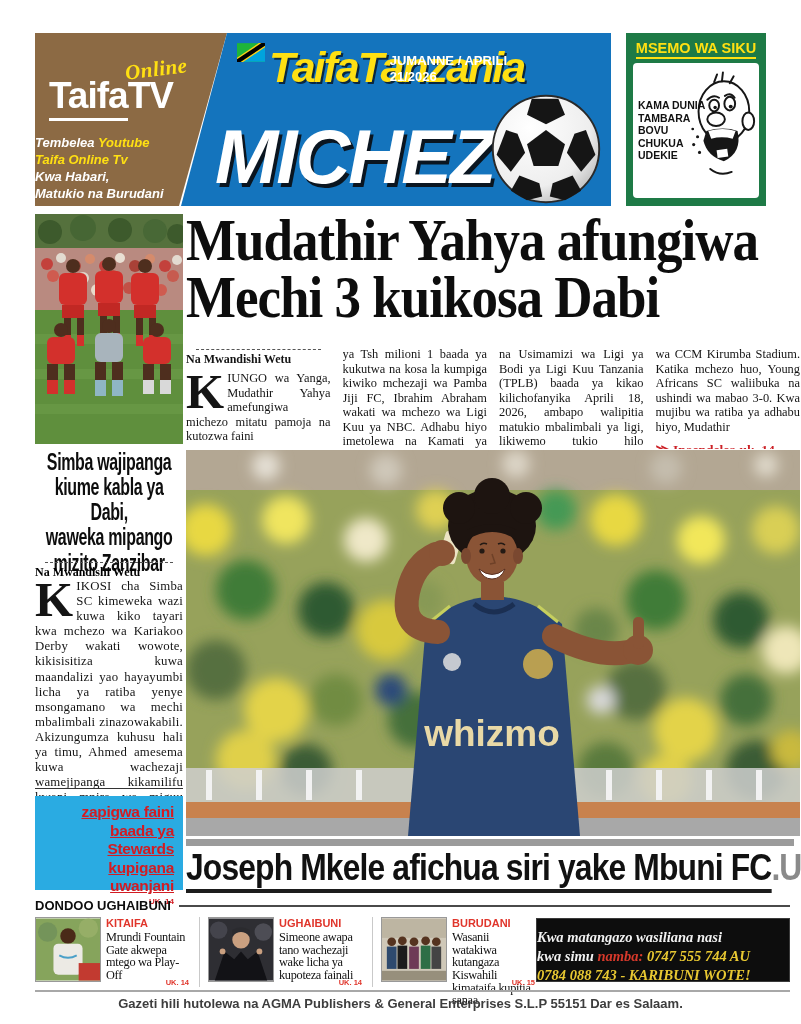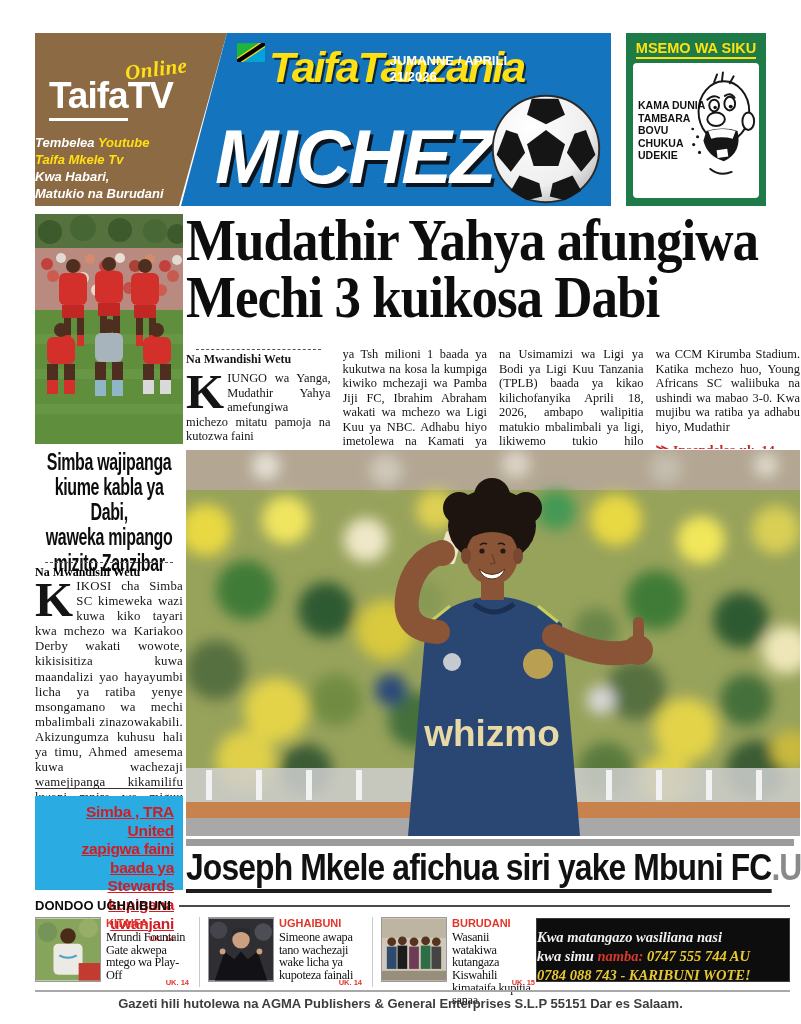--- a/index.html
+++ b/index.html
@@ -109,21 +109,21 @@
 <div class="page">
 
   <div class="brown-box">
     <div class="online">Online</div>
     <div class="taifatv">
       <span class="t1">Taifa</span><span>TV</span>
     </div>
     <div class="tv-lines">
       <span>Tembelea</span>
       <span class="yl">Youtube</span><br>
-      <span class="yl">Taifa Mkele Tv</span><br>
+      <span class="yl">Taifa Online Tv</span><br>
       <span>Kwa Habari,</span><br>
       <span>Matukio na Burudani</span>
     </div>
   </div>
 
   <div class="blue-box">
     <svg class="flag" viewBox="0 0 30 20">
       <rect width="30" height="20" fill="#1eb53a"></rect>
       <polygon points="30,0 30,20 0,20" fill="#00a3dd"></polygon>
       <line x1="0" y1="20" x2="30" y2="0" stroke="#fcd116" stroke-width="7.5"></line>
@@ -307,21 +307,20 @@
     <div class="dashline"></div>
     <div class="byline">Na Mwandishi Wetu</div>
   </div>
   <div class="sb-body">
     <span class="dropcap">K</span>
     <span>IKOSI cha Simba SC kimeweka wazi kuwa kiko tayari kwa mchezo wa Kariakoo Derby wakati wowote, kikisisitiza kuwa maandalizi yao hayayumbi licha ya ratiba yenye msongamano wa mechi mbalimbali zinazowakabili. Akizungumza kuhusu hali ya timu, Ahmed amesema kuwa wachezaji wamejipanga kikamilifu kwani mpira wa miguu ndio ajira yao, hivyo</span>
     <div class="cont-red">≫ Inaendelea uk. 14</div>
   </div>
   <div class="sb-hr"></div>
   <div class="sb-bluebox">
-    <span class="bb-line">Simba , TRA United</span>
     <span class="bb-line">zapigwa faini</span>
     <span class="bb-line">baada ya Stewards</span>
     <span class="bb-line">kupigana uwanjani</span>
     <span class="bb-ref">UK. 14</span>
   </div>
 
   <svg class="main-photo" viewBox="0 0 614 386">
     <defs>
       <filter id="mb" x="-20%" y="-20%" width="140%" height="140%">
           <feGaussianBlur stdDeviation="7"></feGaussianBlur>

